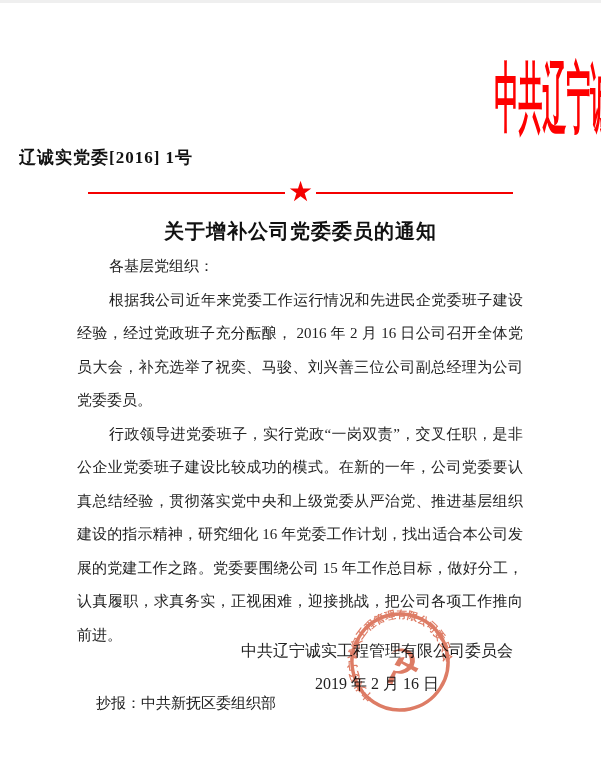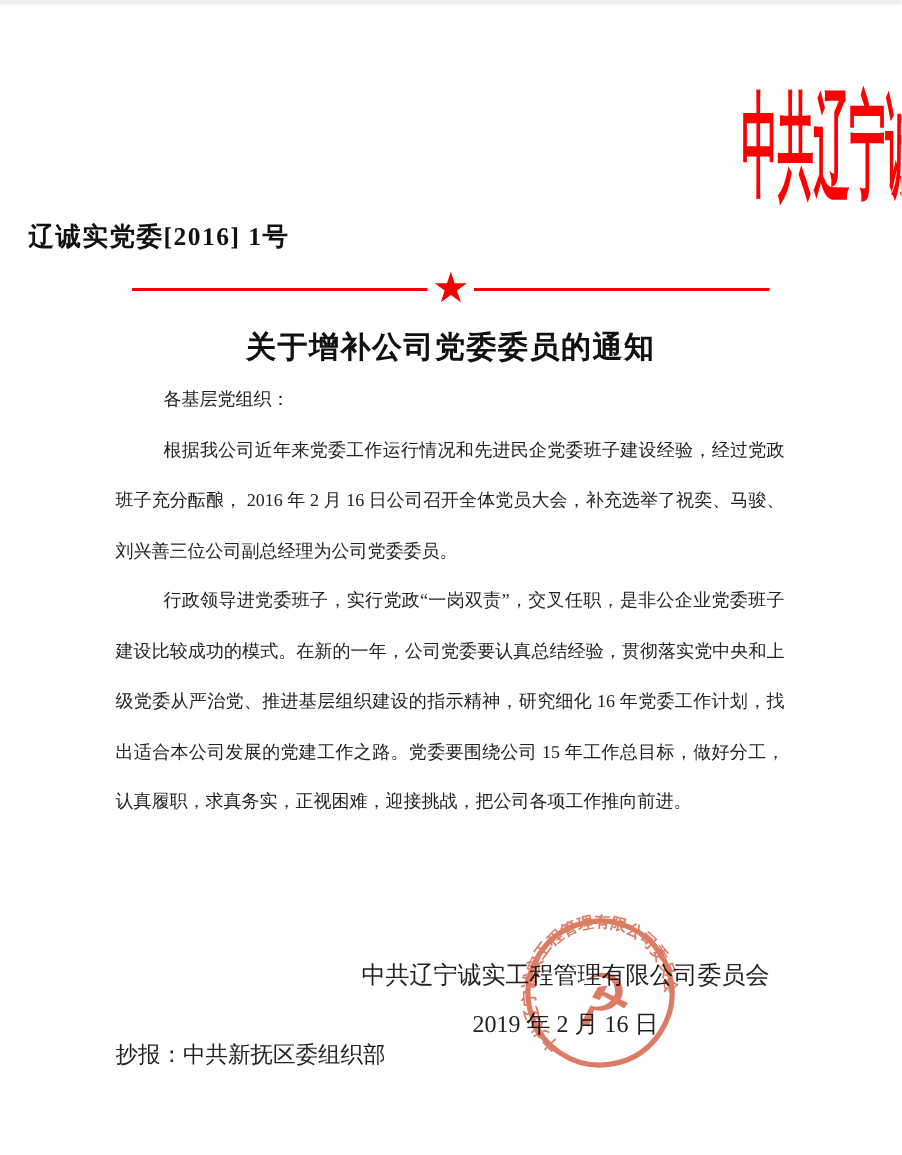--- a/index.html
+++ b/index.html
@@ -17,26 +17,26 @@
   .doc-number{position:absolute;top:146px;left:0;width:601px;text-align:left;
     font-size:17px;font-weight:bold;letter-spacing:1px;color:#111;padding-left:19px;}
   .red-rule{position:absolute;top:178px;left:88px;width:425px;height:30px;
     display:flex;align-items:center;}
   .red-rule .line{flex:1;height:2px;background:#f40000;}
   .red-rule .star{color:#f40000;font-size:28px;line-height:28px;margin:0 3px;
     font-family:"DejaVu Sans","Liberation Sans",sans-serif;transform:translateY(-1px);}
   .doc-title{position:absolute;top:218px;left:0;width:601px;text-align:center;
     font-size:20px;font-weight:bold;letter-spacing:1px;color:#111;}
   .body-block{position:absolute;top:250px;left:77px;width:446px;
-    font-size:12px;line-height:33.5px;text-align:justify;color:#222;}
+    font-size:15px;line-height:33.5px;text-align:justify;color:#222;}
   .body-block p{margin:0;text-indent:32px;}
   .salutation{text-indent:0;}
   .signature-block{position:absolute;top:634px;right:88px;text-align:center;
     font-size:16px;line-height:33px;color:#222;}
-  .cc-line{position:absolute;top:694px;left:77px;font-size:15px;color:#222;}
+  .cc-line{position:absolute;top:694px;left:96px;font-size:15px;color:#222;}
   .seal{position:absolute;top:592px;left:330px;width:140px;height:140px;
     transform:rotate(-12deg);opacity:0.88;mix-blend-mode:multiply;}
 </style>
 </head>
 <body>
 
 <div class="page">
 
   <div class="top-strip"></div>
 

